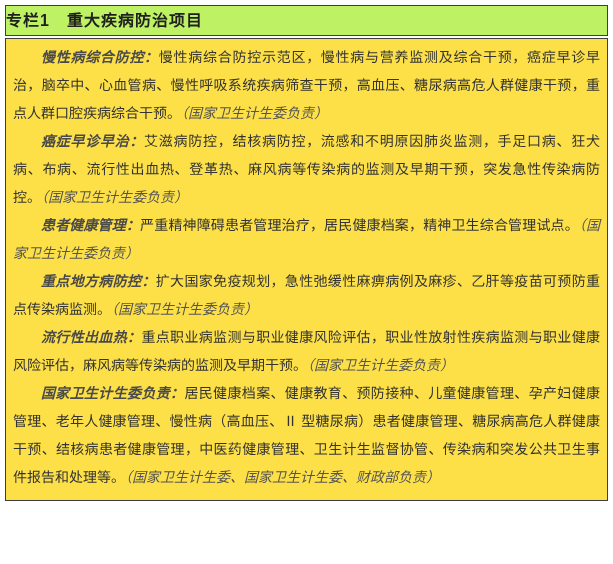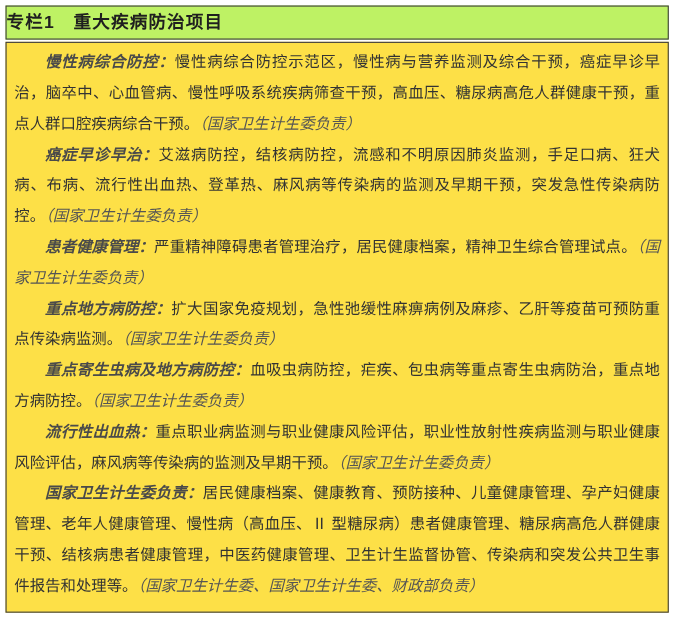--- a/index.html
+++ b/index.html
@@ -69,19 +69,18 @@
   </div>
   <div class="panel-body">
   <p class="para"><span class="lead">慢性病综合防控：</span><span class="text">慢性病综合防控示范区，慢性病与营养监测及综合干预，癌症早诊早治，脑卒中、心血管病、慢性呼吸系统疾病筛查干预，高血压、糖尿病高危人群健康干预，重点人群口腔疾病综合干预。</span><span class="owner">（国家卫生计生委负责）</span></p>
 
   <p class="para"><span class="lead">癌症早诊早治：</span><span class="text">艾滋病防控，结核病防控，流感和不明原因肺炎监测，手足口病、狂犬病、布病、流行性出血热、登革热、麻风病等传染病的监测及早期干预，突发急性传染病防控。</span><span class="owner">（国家卫生计生委负责）</span></p>
 
   <p class="para"><span class="lead">患者健康管理：</span><span class="text">严重精神障碍患者管理治疗，居民健康档案，精神卫生综合管理试点。</span><span class="owner">（国家卫生计生委负责）</span></p>
 
   <p class="para"><span class="lead">重点地方病防控：</span><span class="text">扩大国家免疫规划，急性弛缓性麻痹病例及麻疹、乙肝等疫苗可预防重点传染病监测。</span><span class="owner">（国家卫生计生委负责）</span></p>
 
-  <p class="para"><span class="lead">重点寄生虫病及地方病防控：</span><span class="text">血吸虫病防控，疟疾、包虫病等重点寄生虫病防治，重点地方病防控。</span><span class="owner">（国家卫生计生委负责）</span></p>
 
   <p class="para"><span class="lead">流行性出血热：</span><span class="text">重点职业病监测与职业健康风险评估，职业性放射性疾病监测与职业健康风险评估，麻风病等传染病的监测及早期干预。</span><span class="owner">（国家卫生计生委负责）</span></p>
 
   <p class="para"><span class="lead">国家卫生计生委负责：</span><span class="text">居民健康档案、健康教育、预防接种、儿童健康管理、孕产妇健康管理、老年人健康管理、慢性病（高血压、Ⅱ 型糖尿病）患者健康管理、糖尿病高危人群健康干预、结核病患者健康管理，中医药健康管理、卫生计生监督协管、传染病和突发公共卫生事件报告和处理等。</span><span class="owner">（国家卫生计生委、国家卫生计生委、财政部负责）</span></p>
 </div>
 </div>
 
 </body></html>

